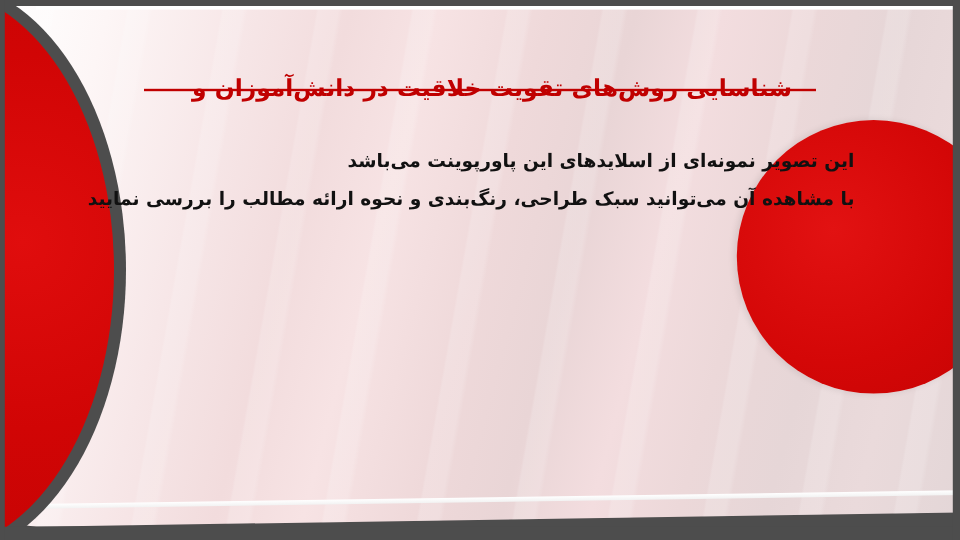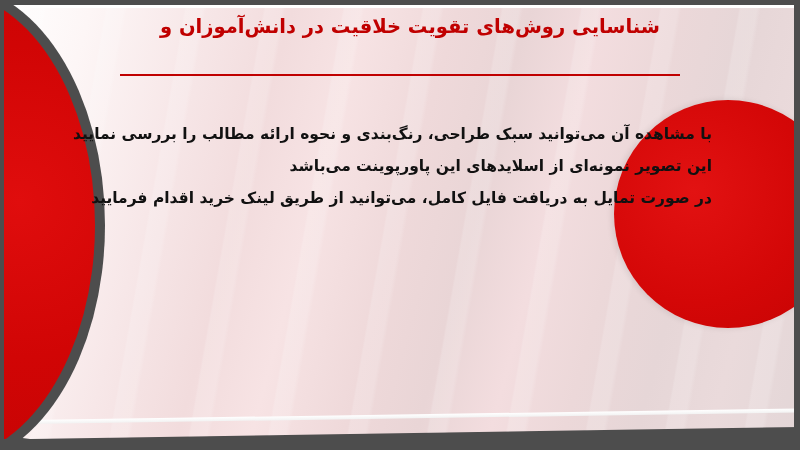--- a/index.html
+++ b/index.html
@@ -172,20 +172,21 @@
     text-align: center;
     z-index: 6;
   }
   .title-line {
     color: #c00000;
     font-size: 19.5px;
     line-height: 30px;
     font-weight: 700;
     white-space: nowrap;
     direction: rtl;
+    margin-top: 47px;
   }
   .title-rule {
     position: absolute;
     left: 10px;
     top: 62px;
     width: 560px;
     height: 0;
     border-top: 2px solid #c00000;
     z-index: 6;
   }
@@ -232,18 +233,17 @@
   <div class="bottom-strip"></div>
   <div class="left-strip"></div>
   <div class="right-strip"></div>
 
   <div class="title-block">
     <div class="title-line">شناسایی روش‌های تقویت خلاقیت در دانش‌آموزان و</div>
     <div class="title-rule"></div>
   </div>
 
   <div class="body-block">
+    <div class="body-line">این تصویر نمونه‌ای از اسلایدهای این پاورپوینت می‌باشد</div>
     <div class="body-line">با مشاهده آن می‌توانید سبک طراحی، رنگ‌بندی و نحوه ارائه مطالب را بررسی نمایید</div>
-    <div class="body-line">این تصویر نمونه‌ای از اسلایدهای این پاورپوینت می‌باشد</div>
-    <div class="body-line">در صورت تمایل به دریافت فایل کامل، می‌توانید از طریق لینک خرید اقدام فرمایید</div>
   </div>
 
 </div>
 
 </body></html>

